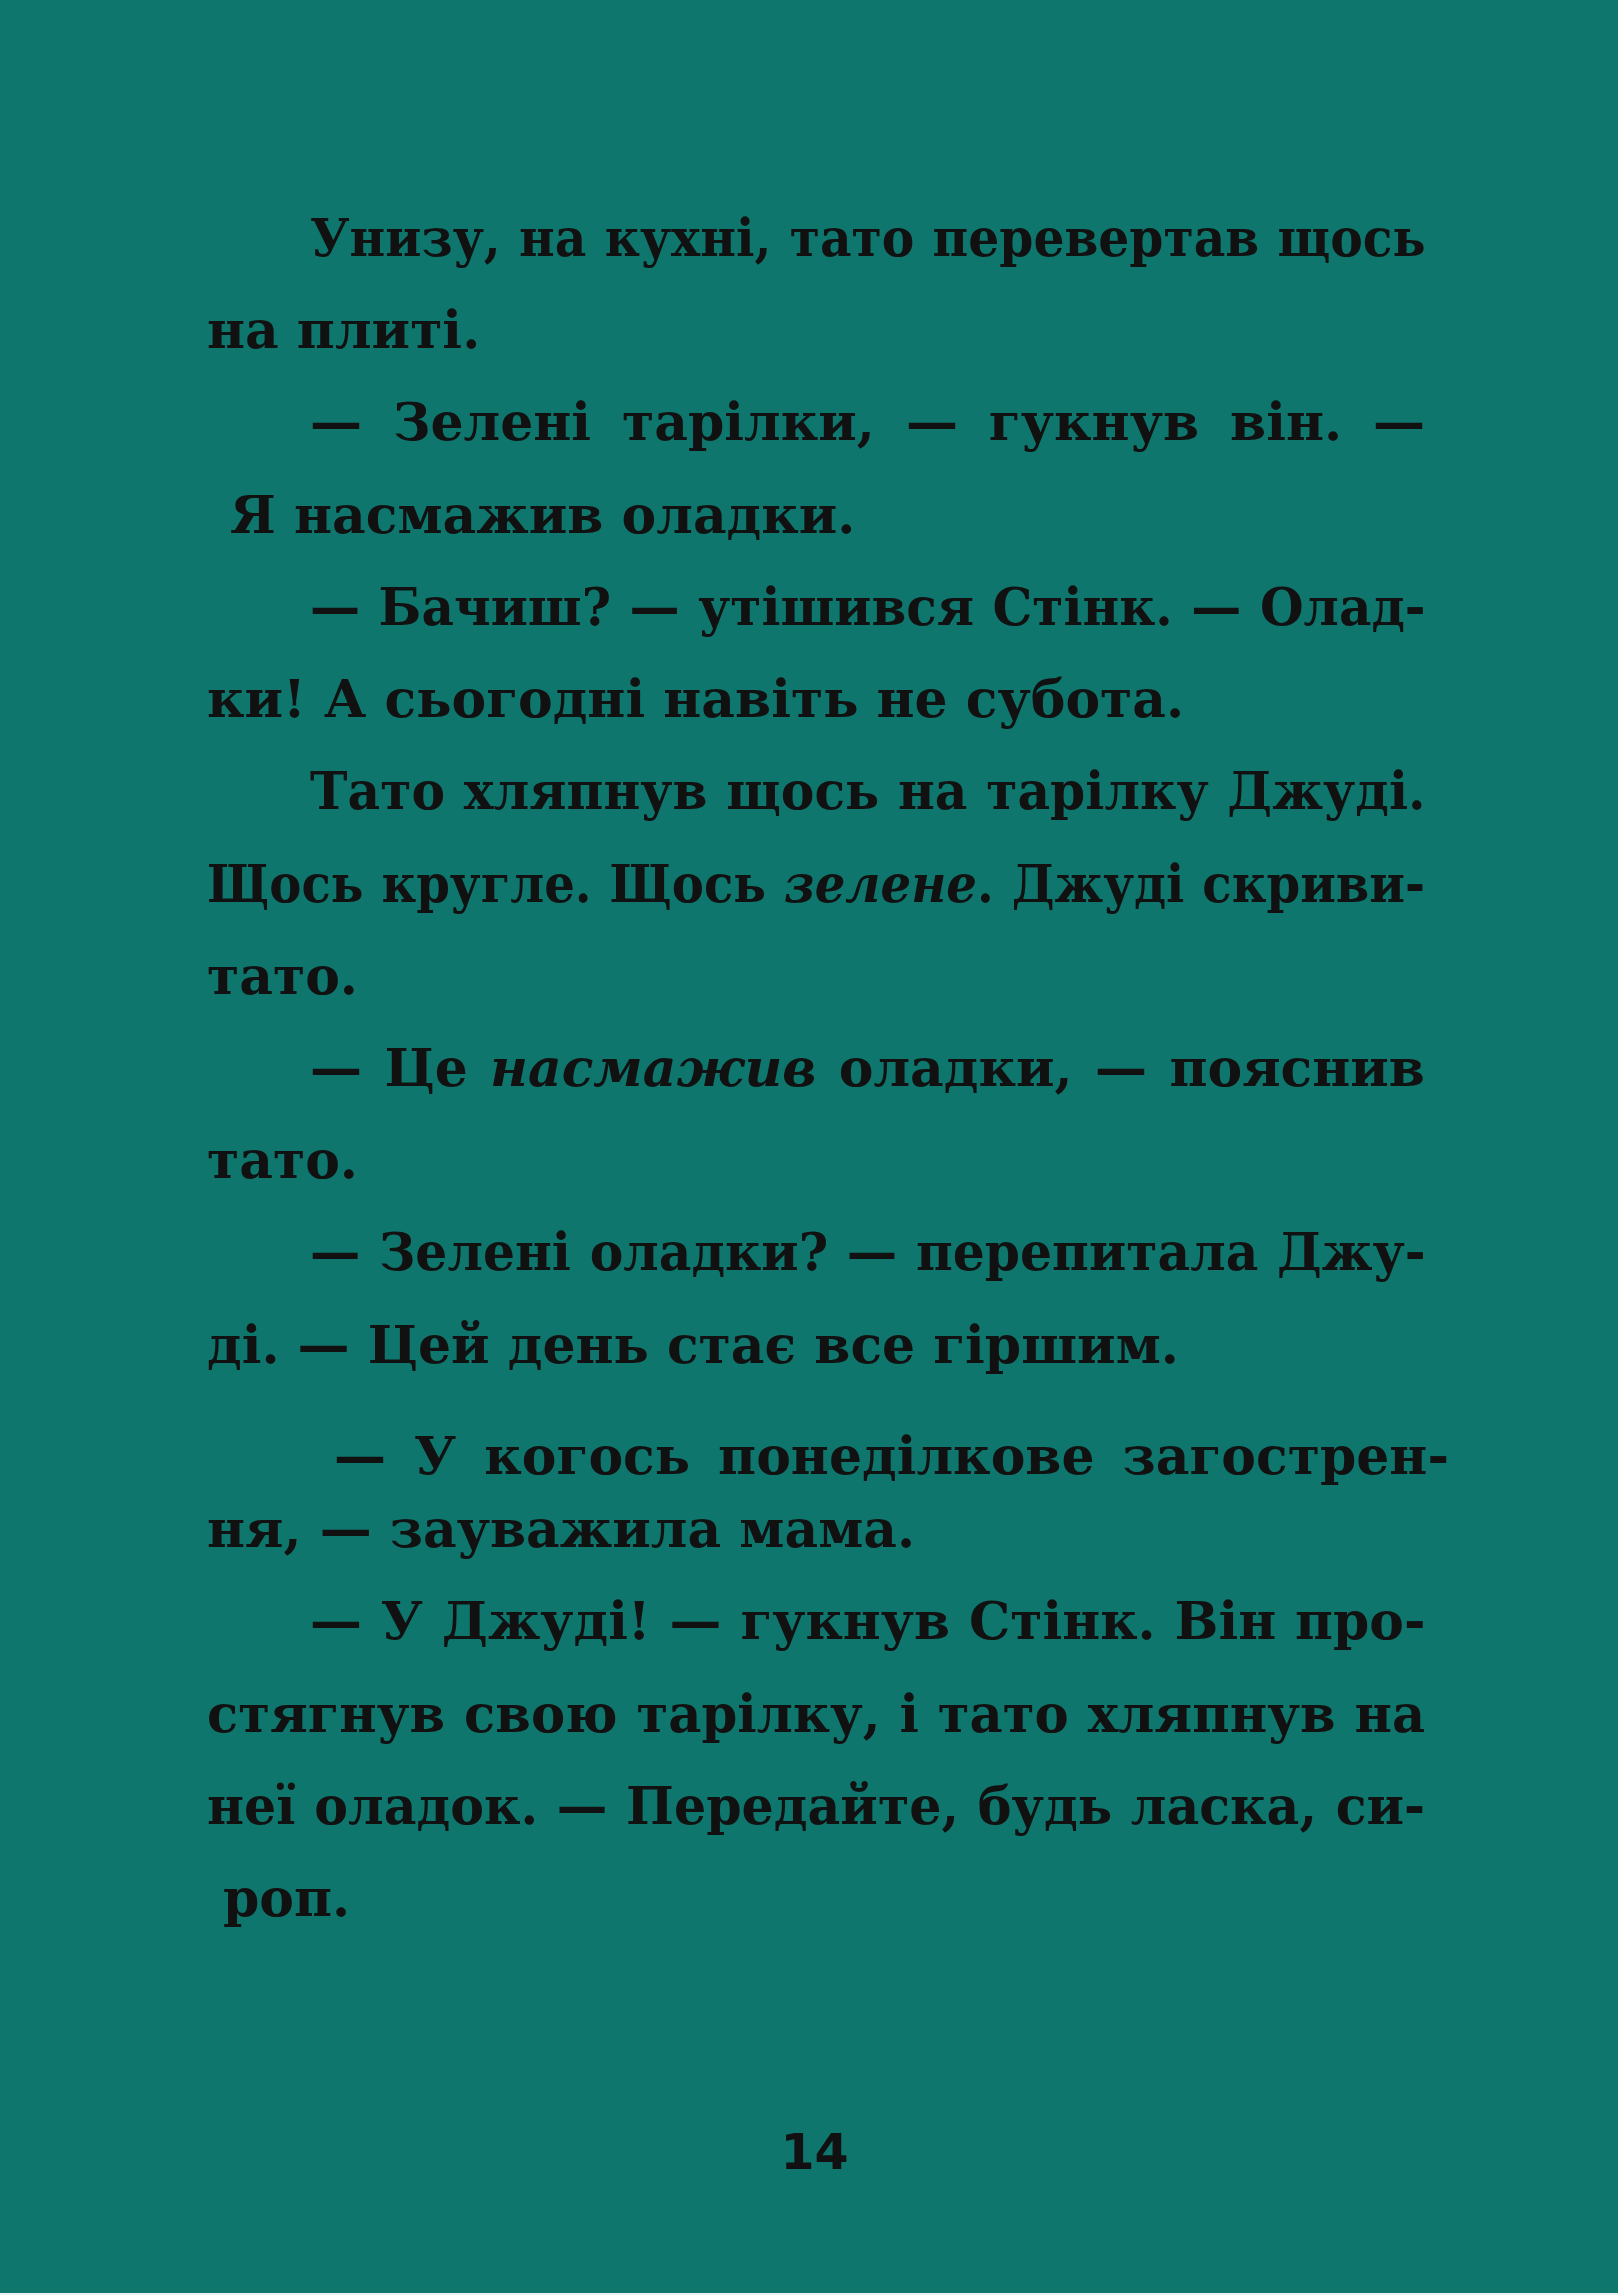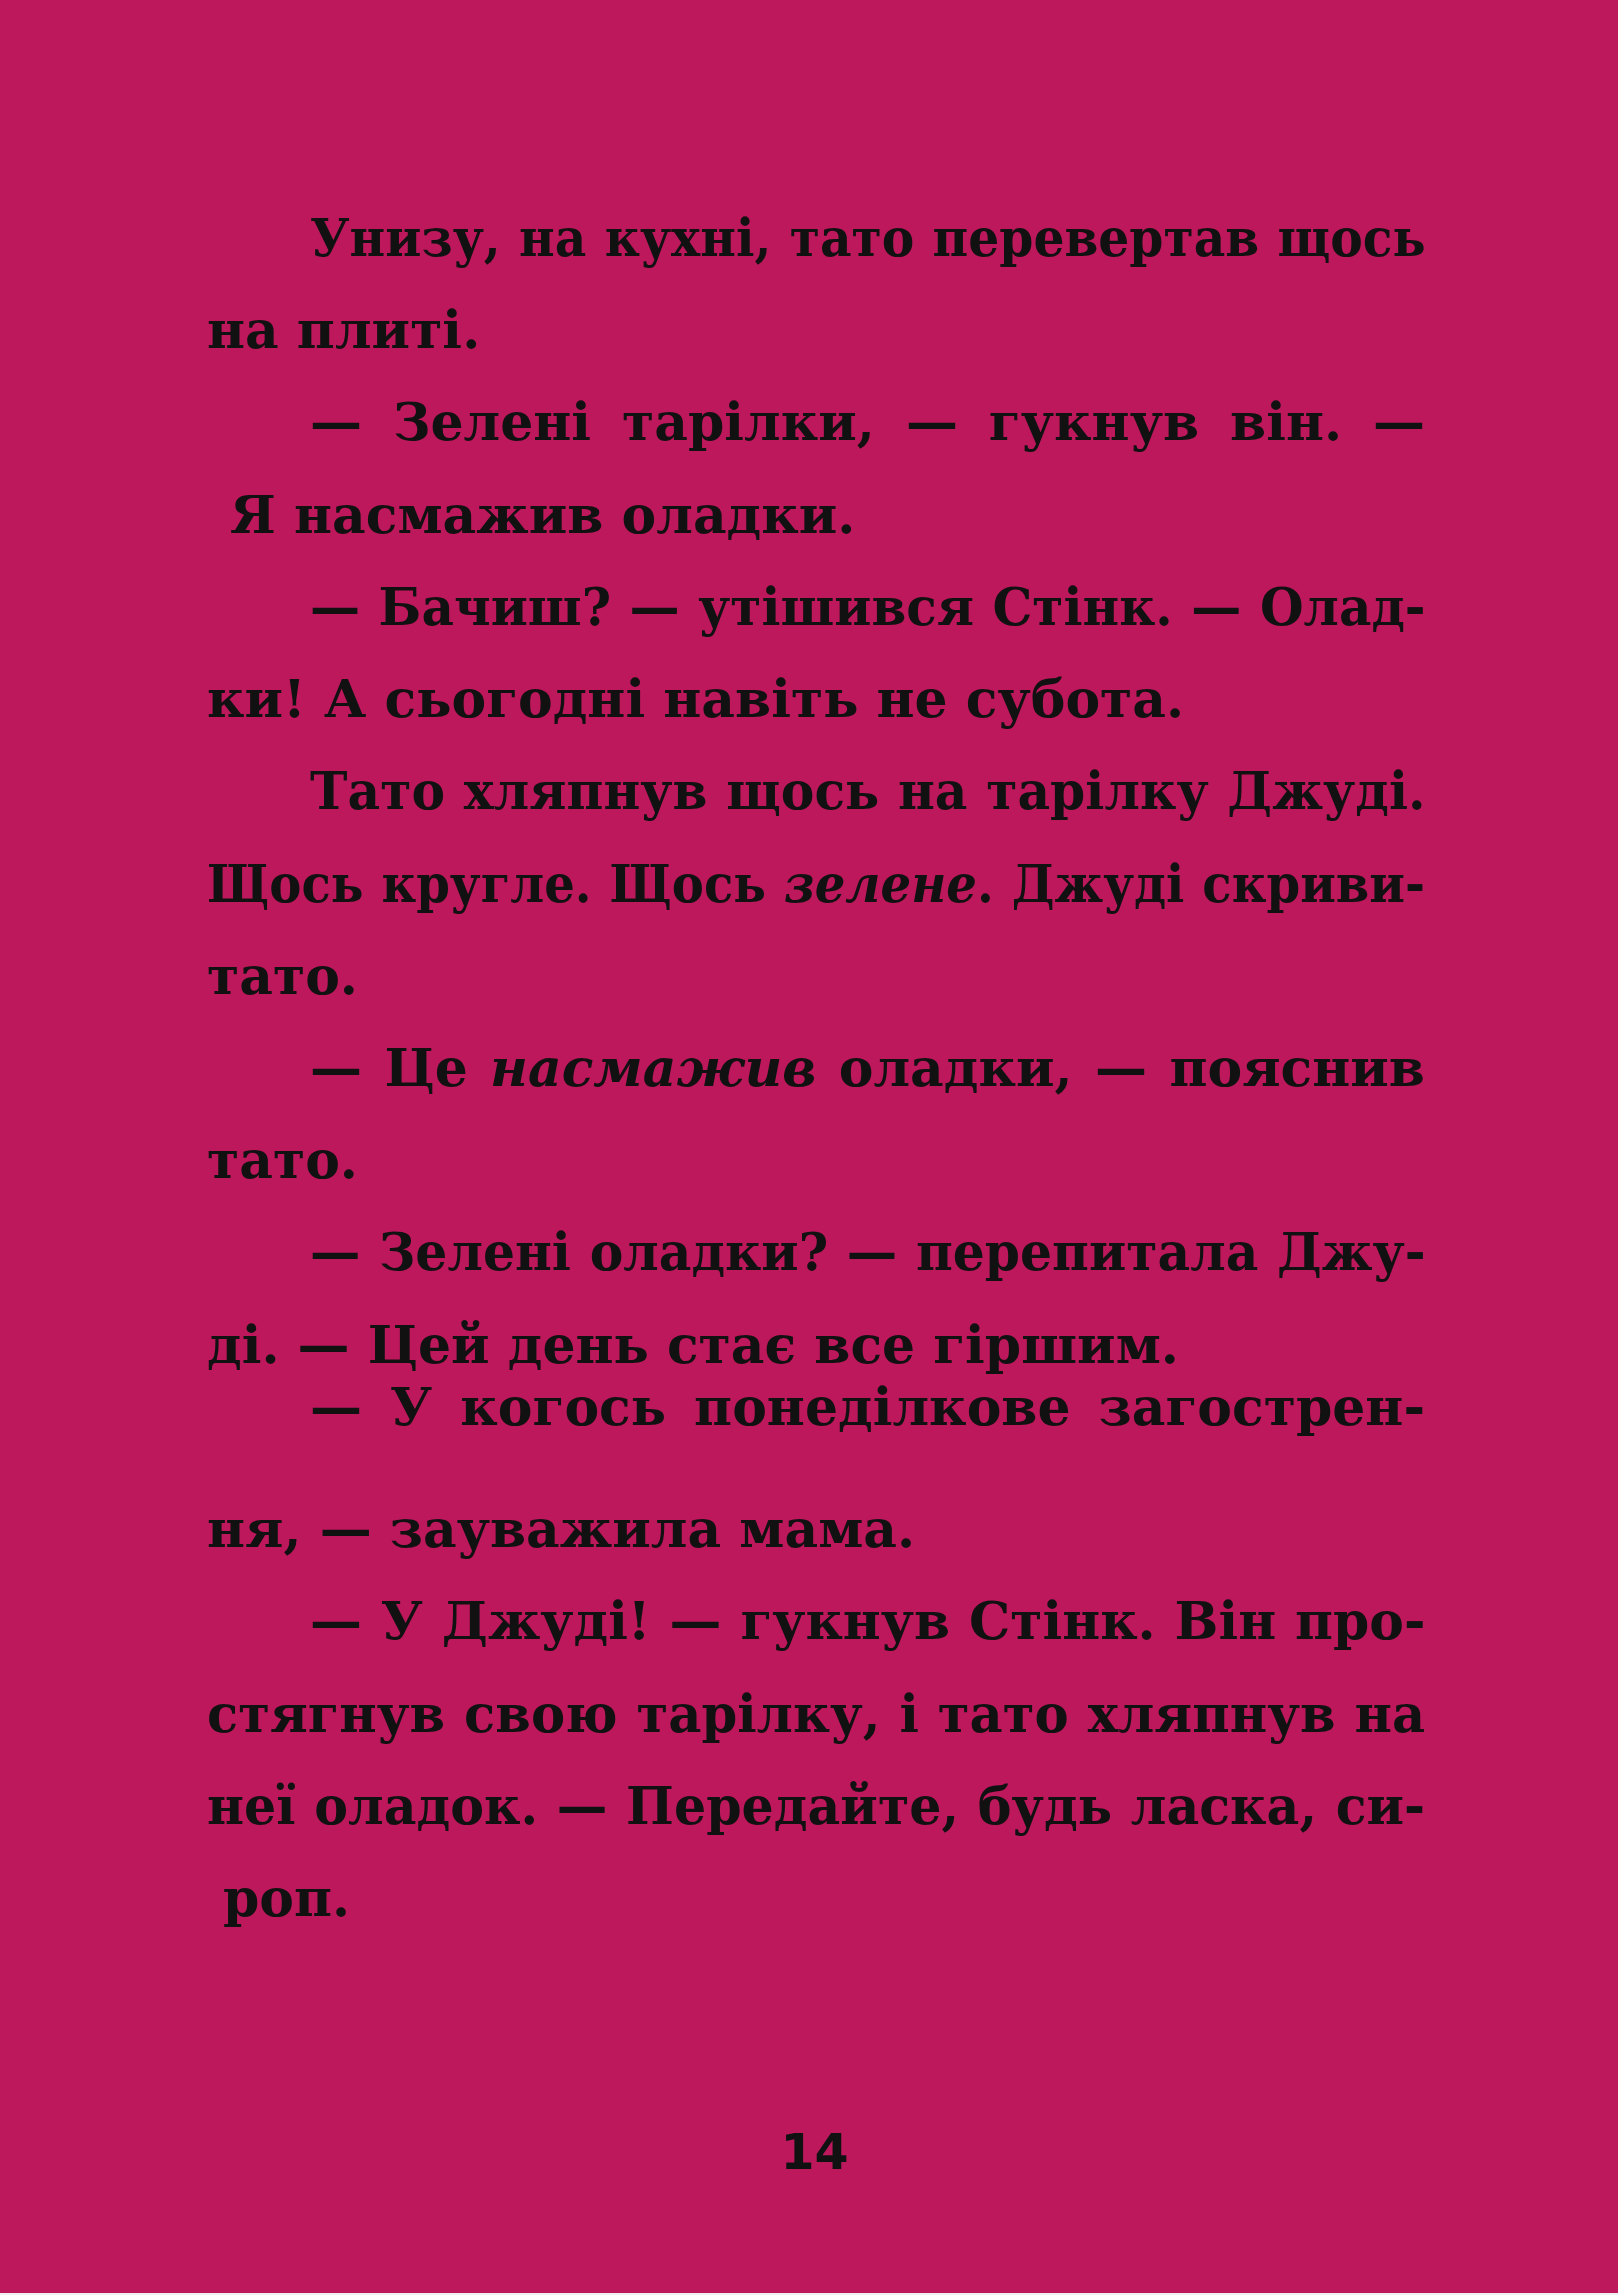--- a/index.html
+++ b/index.html
@@ -12,21 +12,21 @@
     height: 2295px;
     position: relative;
     overflow: hidden;
   }
   .page {
     position: absolute;
     left: 0;
     top: 0;
     width: 1619px;
     height: 2293px;
-    background: #be185d;
+    background: #0f766e;
     text-decoration: underline;
   }
   .bottom-strip {
     position: absolute;
     left: 0;
     top: 2293px;
     width: 1619px;
     height: 2.5px;
     background: #f0f0f0;
   }
@@ -83,21 +83,21 @@
       <div class="line" style="top: 481px; width: auto; text-align: left; margin-left: 23px;"><span>Я насмажив оладки.</span></div>
       <div class="line indent full" style="top: 573px; width: 1157px; text-align: left; transform: scaleX(0.964286);"><span>— Бачиш? — утішився Стінк. — Олад-</span></div>
       <div class="line" style="top: 665px; width: auto; text-align: left;"><span>ки! А сьогодні навіть не субота.</span></div>
       <div class="line indent full" style="top: 757px; width: 1151px; text-align: left; transform: scaleX(0.969231);"><span>Тато хляпнув щось на тарілку Джуді.</span></div>
       <div class="line full" style="top: 850px; width: 1315px; text-align: left; transform: scaleX(0.926282);"><span>Щось кругле. Щось </span><em>зелене</em><span>. Джуді скриви-</span></div>
       <div class="line" style="top: 942px; width: auto; text-align: left;"><span>тато.</span></div>
       <div class="line indent full" style="top: 1034px; width: 1115px; text-align: justify;"><span>— Це </span><em>насмажив</em><span> оладки, — пояснив</span></div>
       <div class="line" style="top: 1126px; width: auto; text-align: left;"><span>тато.</span></div>
       <div class="line indent full" style="top: 1218px; width: 1152px; text-align: left; transform: scaleX(0.968521);"><span>— Зелені оладки? — перепитала Джу-</span></div>
       <div class="line" style="top: 1311px; width: auto; text-align: left;"><span>ді. — Цей день стає все гіршим.</span></div>
-      <div class="line indent full" style="top: 1373px; width: 1115px; text-align: justify;"><span>— У когось понеділкове загострен-</span></div>
+      <div class="line indent full" style="top: 1422px; width: 1115px; text-align: justify; margin-left: 24px;"><span>— У когось понеділкове загострен-</span></div>
       <div class="line" style="top: 1495px; width: auto; text-align: left;"><span>ня, — зауважила мама.</span></div>
       <div class="line indent full" style="top: 1587px; width: 1118px; text-align: left; transform: scaleX(0.997738);"><span>— У Джуді! — гукнув Стінк. Він про-</span></div>
       <div class="line full" style="top: 1680px; width: 1236px; text-align: left; transform: scaleX(0.985675);"><span>стягнув свою тарілку, і тато хляпнув на</span></div>
       <div class="line full" style="top: 1772px; width: 1251px; text-align: left; transform: scaleX(0.97372);"><span>неї оладок. — Передайте, будь ласка, си-</span></div>
       <div class="line" style="top: 1864px; width: auto; text-align: left; margin-left: 16px;"><span>роп.</span></div>
     </div>
   <div class="page-number">14</div>
 </div>
 <div class="bottom-strip"></div>
 

